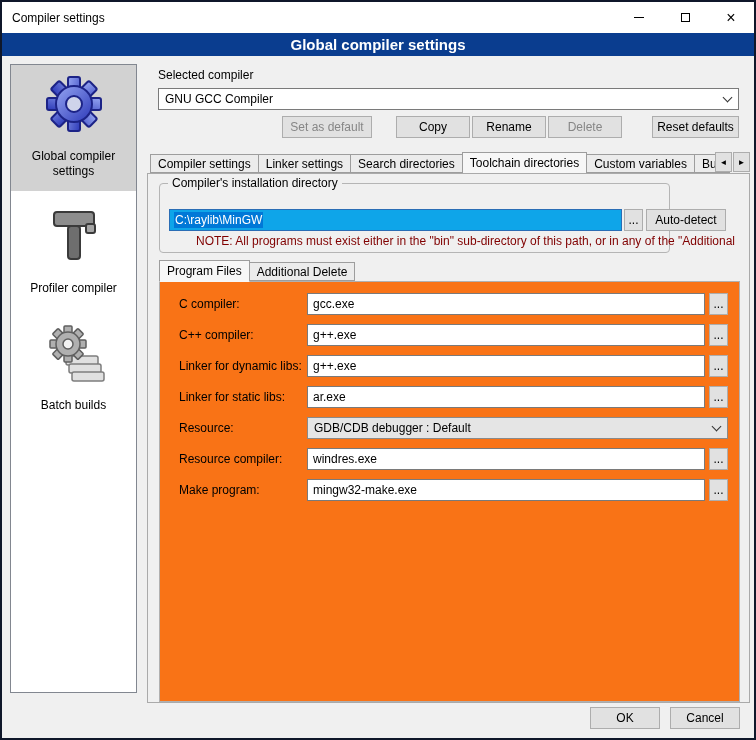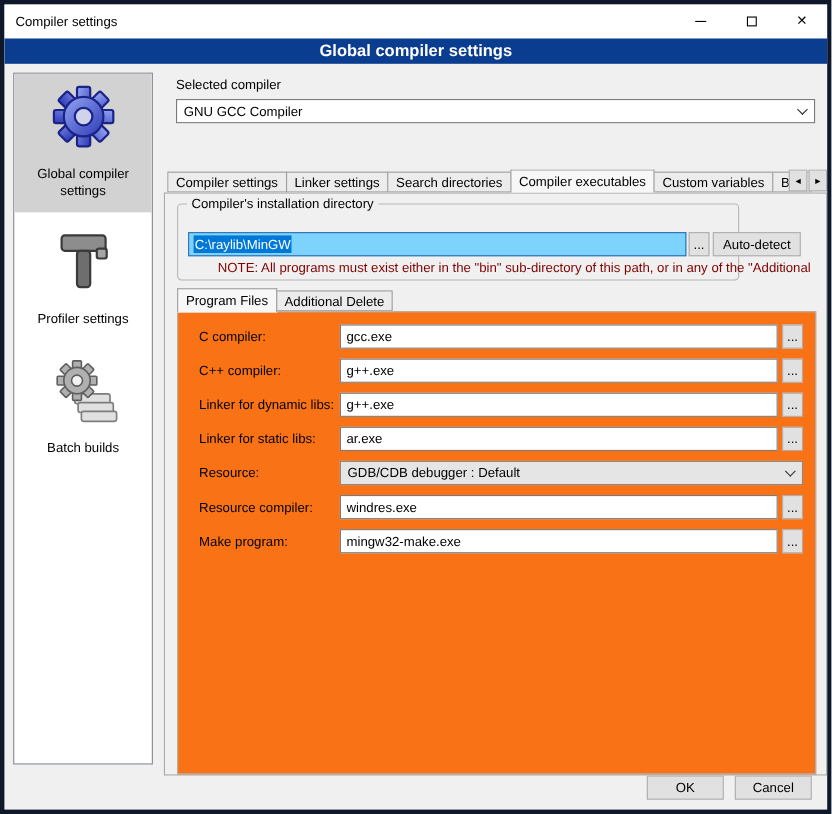--- a/index.html
+++ b/index.html
@@ -4,21 +4,21 @@
 <style>
   * { margin:0; padding:0; box-sizing:border-box; }
   body {
     width:756px; height:740px;
     font-family:"Liberation Sans", sans-serif;
     font-size:12px; color:#000;
     background:#fff;
   }
   .window {
     position:relative; width:756px; height:740px;
-    background:#f0f0f0; border:4px solid #0f172a; overflow:hidden;
+    background:#f0f0f0; border:2px solid #0f172a; overflow:hidden;
   }
 
   
   .titlebar { height:31px; background:#fff; display:flex; align-items:center; }
   .title-text { padding-left:10px; font-size:12px; }
   .win-controls { margin-left:auto; display:flex; height:100%; }
   .win-btn { width:46px; height:100%; display:flex; align-items:center; justify-content:center; cursor:default; }
   .glyph-min { width:10px; height:1px; background:#000; display:block; }
   .glyph-max { width:9px; height:9px; border:1px solid #000; display:block; }
   .glyph-close { font-size:16px; line-height:16px; }
@@ -83,21 +83,21 @@
     position:absolute; left:0; top:111px; width:603px; height:530px;
     background:#f0f0f0; border:1px solid #aaaaaa;
   }
 
   
   .groupbox { position:absolute; left:11px; top:9px; width:511px; height:70px; border:1px solid #b5b5b5; border-radius:4px; }
   .legend { position:absolute; top:-8px; left:8px; background:#f0f0f0; padding:0 4px; }
   .dirrow { position:absolute; left:0; top:25px; width:100%; height:22px; }
   .textbox {
     position:absolute; left:9px; top:0; width:453px; height:22px;
-    background:#7dd3fc; border:1px solid #2a6db5;
+    background:#0ea5e9; border:1px solid #2a6db5;
     display:flex; align-items:center; padding:0 4px; overflow:hidden; white-space:nowrap;
   }
   .sel { background:#0078d7; color:#fff; padding:1px 1px; }
   .b-browse-dir { position:absolute; left:464px; top:0; width:19px; }
   .b-autodetect { position:absolute; left:486px; top:0; width:80px; }
   .note { position:absolute; left:9px; top:50px; width:563px; color:#800000; white-space:nowrap; overflow:hidden;margin-left:27px; }
 
   
   .tabbar2 { position:absolute; left:11px; top:86px; right:11px; height:21px; display:flex; align-items:flex-end; }
   .innerpanel {
@@ -168,21 +168,21 @@
     <div class="side-item">
       <span class="side-icon">
         <svg viewBox="0 0 64 64">
           <g stroke="#3a3a3a" stroke-width="2">
             <rect x="12" y="9" width="40" height="14" rx="3" fill="#8d8d8d"></rect>
             <rect x="44" y="21" width="9" height="9" rx="2" fill="#a5a5a5"></rect>
             <rect x="26" y="23" width="12" height="33" rx="3" fill="#6e6e6e"></rect>
           </g>
         </svg>
       </span>
-      <span class="side-label">Profiler settings</span>
+      <span class="side-label">Profiler compiler</span>
     </div>
     <div class="side-item">
       <span class="side-icon">
         <svg viewBox="0 0 64 64">
           <g fill="#e0e0e0" stroke="#7d7d7d" stroke-width="1.5">
             <rect x="24" y="36" width="32" height="9" rx="2"></rect>
             <rect x="27" y="44" width="32" height="9" rx="2"></rect>
             <rect x="30" y="52" width="32" height="9" rx="2"></rect>
           </g>
           <g transform="translate(26,24)" fill="#b0b0b0" stroke="#5f5f5f" stroke-width="1.5">
@@ -203,26 +203,33 @@
 
     <span class="sel-label">Selected compiler</span>
 
     <div class="combo combo-compiler">
       <span>GNU GCC Compiler</span>
       <span class="chev-box">
           <span class="chev"></span>
         </span>
     </div>
 
+    <div class="btnrow">
+      <div class="btn disabled b-setdefault">Set as default</div>
+      <div class="btn b-copy">Copy</div>
+      <div class="btn b-rename">Rename</div>
+      <div class="btn disabled b-delete">Delete</div>
+      <div class="btn b-reset">Reset defaults</div>
+    </div>
 
     <div class="tabbar">
       <div class="tab">Compiler settings</div>
       <div class="tab">Linker settings</div>
       <div class="tab">Search directories</div>
-      <div class="tab active">Compiler executables</div>
+      <div class="tab active">Toolchain directories</div>
       <div class="tab">Custom variables</div>
       <div class="tab">Buil</div>
       <div class="tab-arrows">
         <div class="tab-arrow">◄</div>
         <div class="tab-arrow">►</div>
       </div>
     </div>
 
     <div class="panel">
 

